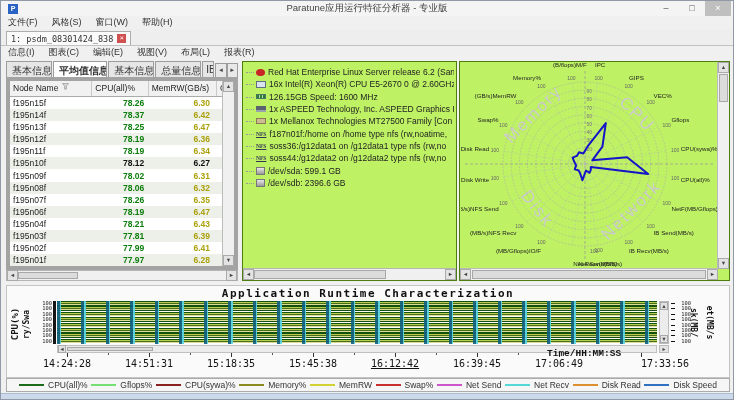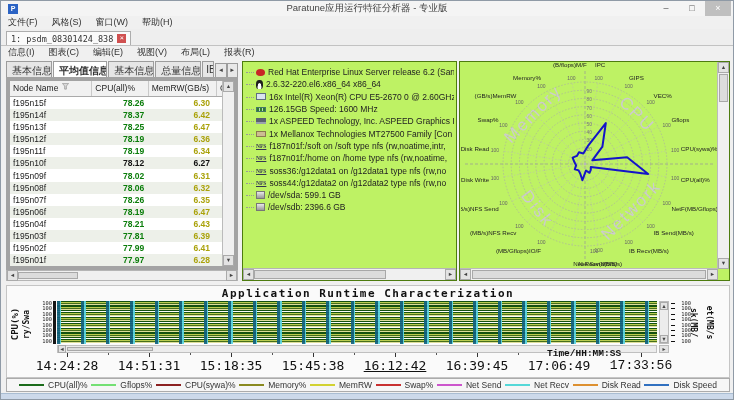--- a/index.html
+++ b/index.html
@@ -79,21 +79,21 @@
   #yaxis-bar{position:absolute;left:46px;top:15px;width:3px;height:43px;background:#151515;}
   #plot{position:absolute;left:50px;top:15px;width:600px;height:43px;background:#fdfdfd;}
   .band{position:absolute;left:0;right:0;height:4.6px;
     background:repeating-linear-gradient(180deg,#14510f 0 0.9px,#b9cc4e 0.9px 1.8px,#456f1c 1.8px 2.8px,#dede9a 2.8px 3.7px,#14510f 3.7px 4.6px);}
   #vstripes{position:absolute;left:0;top:0;right:0;bottom:0;
     background:repeating-linear-gradient(90deg,rgba(16,96,128,.92) 0 3px,rgba(90,214,230,.92) 3px 4.5px,rgba(0,0,0,0) 4.5px 24.5px);}
   #plot-hscroll{position:absolute;left:50px;top:59px;width:600px;height:8px;background:#ececec;border:1px solid #c0c0c0;box-sizing:border-box;}
   #xtick-row{position:absolute;left:50px;top:67px;width:600px;height:5px;}
   .mtick{position:absolute;top:0;width:1px;height:4px;background:#333;}
   .stick{position:absolute;top:0;width:1px;height:2px;background:#555;}
-  .xlab{position:absolute;top:5px;transform:translateX(-50%);font-size:13px;font-family:"DejaVu Sans Mono",monospace;color:#111;white-space:nowrap;}
+  .xlab{position:absolute;top:5px;transform:translateX(-50%);font-size:10px;font-family:"DejaVu Sans Mono",monospace;color:#111;white-space:nowrap;}
   #xaxis-label{position:absolute;left:540px;top:62px;font-family:Liberation Mono, monospace;font-weight:bold;font-size:9.5px;color:#111;}
   #tl-vscroll{position:absolute;left:652px;top:15px;width:10px;height:43px;background:#ececec;border:1px solid #bbb;box-sizing:border-box;}
   #tl-corner{position:absolute;left:652px;top:59px;width:10px;height:8px;background:#e3e3e3;border:1px solid #bbb;box-sizing:border-box;
     font-size:5px;line-height:6px;text-align:center;color:#444;}
   #rticks{position:absolute;left:664px;top:15px;width:5px;height:43px;}
   .rdash{position:absolute;left:0;width:4px;height:1px;background:#111;}
   
   #legend{position:absolute;left:5px;top:377px;width:724px;height:14px;background:#f6f6f6;border:1px solid #ababab;
     box-sizing:border-box;display:flex;align-items:center;justify-content:space-between;padding:0 12px;}
   .litem{display:flex;align-items:center;}
@@ -245,47 +245,37 @@
 
   <div class="panel" id="sys-panel">
     <div id="sys-list">
         <div class="sitem">
           <span class="tree-dash"></span>
           <span class="sico ico-redhat"></span>
           <span>Red Hat Enterprise Linux Server release 6.2 (San</span>
         </div>
         <div class="sitem">
           <span class="tree-dash"></span>
-          <span class="sico ico-penguin"></span>
-          <span>2.6.32-220.el6.x86_64 x86_64</span>
-        </div>
-        <div class="sitem">
-          <span class="tree-dash"></span>
           <span class="sico ico-cpu"></span>
           <span>16x Intel(R) Xeon(R) CPU E5-2670 0 @ 2.60GHz</span>
         </div>
         <div class="sitem">
           <span class="tree-dash"></span>
           <span class="sico ico-mem"></span>
           <span>126.15GB Speed: 1600 MHz</span>
         </div>
         <div class="sitem">
           <span class="tree-dash"></span>
           <span class="sico ico-gpu"></span>
           <span>1x ASPEED Technology, Inc. ASPEED Graphics Fa</span>
         </div>
         <div class="sitem">
           <span class="tree-dash"></span>
           <span class="sico ico-nic"></span>
           <span>1x Mellanox Technologies MT27500 Family [Con</span>
-        </div>
-        <div class="sitem">
-          <span class="tree-dash"></span>
-          <span class="sico ico-nfs">NFS</span>
-          <span>f187n01f:/soft on /soft type nfs (rw,noatime,intr,</span>
         </div>
         <div class="sitem">
           <span class="tree-dash"></span>
           <span class="sico ico-nfs">NFS</span>
           <span>f187n01f:/home on /home type nfs (rw,noatime,</span>
         </div>
         <div class="sitem">
           <span class="tree-dash"></span>
           <span class="sico ico-nfs">NFS</span>
           <span>soss36:/g12data1 on /g12data1 type nfs (rw,no</span>
@@ -459,21 +449,21 @@
         <div class="mtick" style="left: 338px;"></div>
         <div class="stick" style="left: 379px;"></div>
         <div class="xlab" style="left: 338px; text-decoration: underline;">16:12:42</div>
         <div class="mtick" style="left: 420px;"></div>
         <div class="stick" style="left: 461px;"></div>
         <div class="xlab" style="left: 420px;">16:39:45</div>
         <div class="mtick" style="left: 502px;"></div>
         <div class="stick" style="left: 543px;"></div>
         <div class="xlab" style="left: 502px;">17:06:49</div>
         <div class="mtick" style="left: 584px;"></div>
-        <div class="xlab" style="left: 584px; font-family: Liberation Mono, monospace;">17:33:56</div>
+        <div class="xlab" style="left: 608px;">17:33:56</div>
       </div>
     <div id="xaxis-label">Time/HH:MM:SS</div>
     <div id="tl-vscroll">
       <div class="sbtn" style="top:0;right:0;width:8px;height:8px;line-height:7px;">▲</div>
       <div class="sbtn" style="bottom:0;right:0;width:8px;height:8px;line-height:7px;">▼</div>
     </div>
     <div id="tl-corner">►</div>
     <div id="rticks">
         <div class="rdash" style="top: 2px;"></div>
         <div class="rdash" style="top: 7.4px;"></div>

